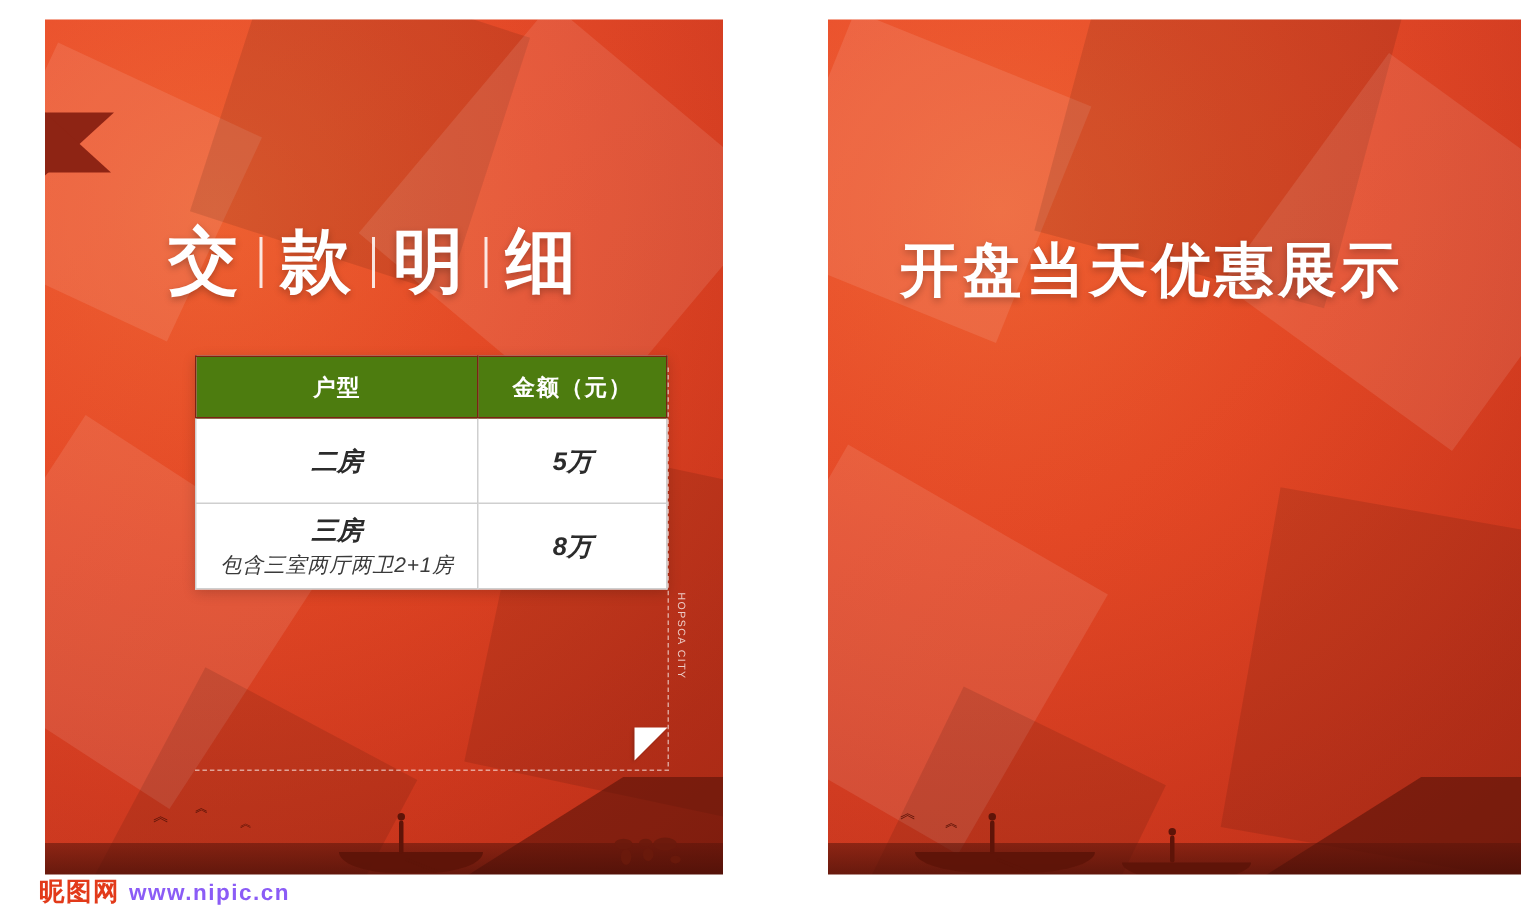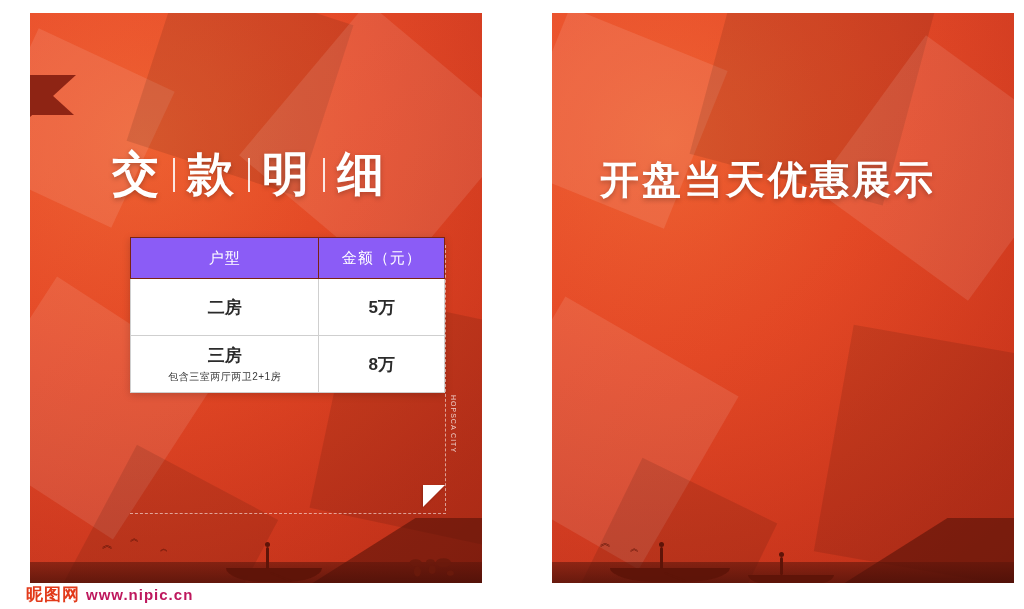--- a/index.html
+++ b/index.html
@@ -60,27 +60,27 @@
   
   .tbl-left{
     position:absolute;left:100px;top:224px;width:315px;
     border-collapse:collapse;background:#ffffff;
     box-shadow:0 2px 8px rgba(0,0,0,.18);
   }
   .tbl-left td,.tbl-left th{
     border:1px solid #cfcfcf;text-align:center;color:#2b2b2b;
   }
   .tbl-left thead th{
-    background:#8b5cf6;color:#ffffff;font-size:15px;font-weight:normal;
+    background:#4d7c0f;color:#ffffff;font-size:15px;font-weight:bold;
     height:38px;border:1px solid #7a2313;letter-spacing:1px;
   }
-  .tbl-left tbody td{height:54px;font-size:17px;font-weight:bold;}
+  .tbl-left tbody td{height:54px;font-size:17px;font-weight:bold;font-style:italic;}
   .tbl-left .c1{width:60%;}
   .tbl-left .c2{width:40%;}
-  .sub{display:block;font-size:10px;font-weight:normal;color:#3a3a3a;margin-top:3px;letter-spacing:.5px;}
+  .sub{display:block;font-size:14px;font-weight:normal;color:#3a3a3a;margin-top:3px;letter-spacing:.5px;}
 
   
   .fold{
     position:absolute;left:393px;top:472px;width:0;height:0;
     border-left:22px solid #ffffff;
     border-bottom:22px solid transparent;
     filter:drop-shadow(-1px 1px 1px rgba(0,0,0,.2));
   }
   .fold-dash{
     position:absolute;left:415px;top:232px;width:1px;height:266px;
@@ -123,21 +123,21 @@
   }
 
   
   .bottombar{
     position:absolute;left:0;bottom:0;width:100%;height:26px;background:#ffffff;
   }
   .logo{
     position:absolute;left:26px;bottom:3px;
     font-size:17px;font-weight:bold;color:#e23a1a;letter-spacing:1px;
   }
-  .logo .site{color:#be185d;font-size:15px;font-weight:bold;margin-left:6px;}
+  .logo .site{color:#8b5cf6;font-size:15px;font-weight:bold;margin-left:6px;}
   .idcode{
     position:absolute;right:20px;bottom:5px;color:#ffffff;font-size:10px;letter-spacing:.3px;
   }
 </style>
 </head>
 <body>
 
 <div class="stage">
 
   <div class="poster" id="poster-left">

